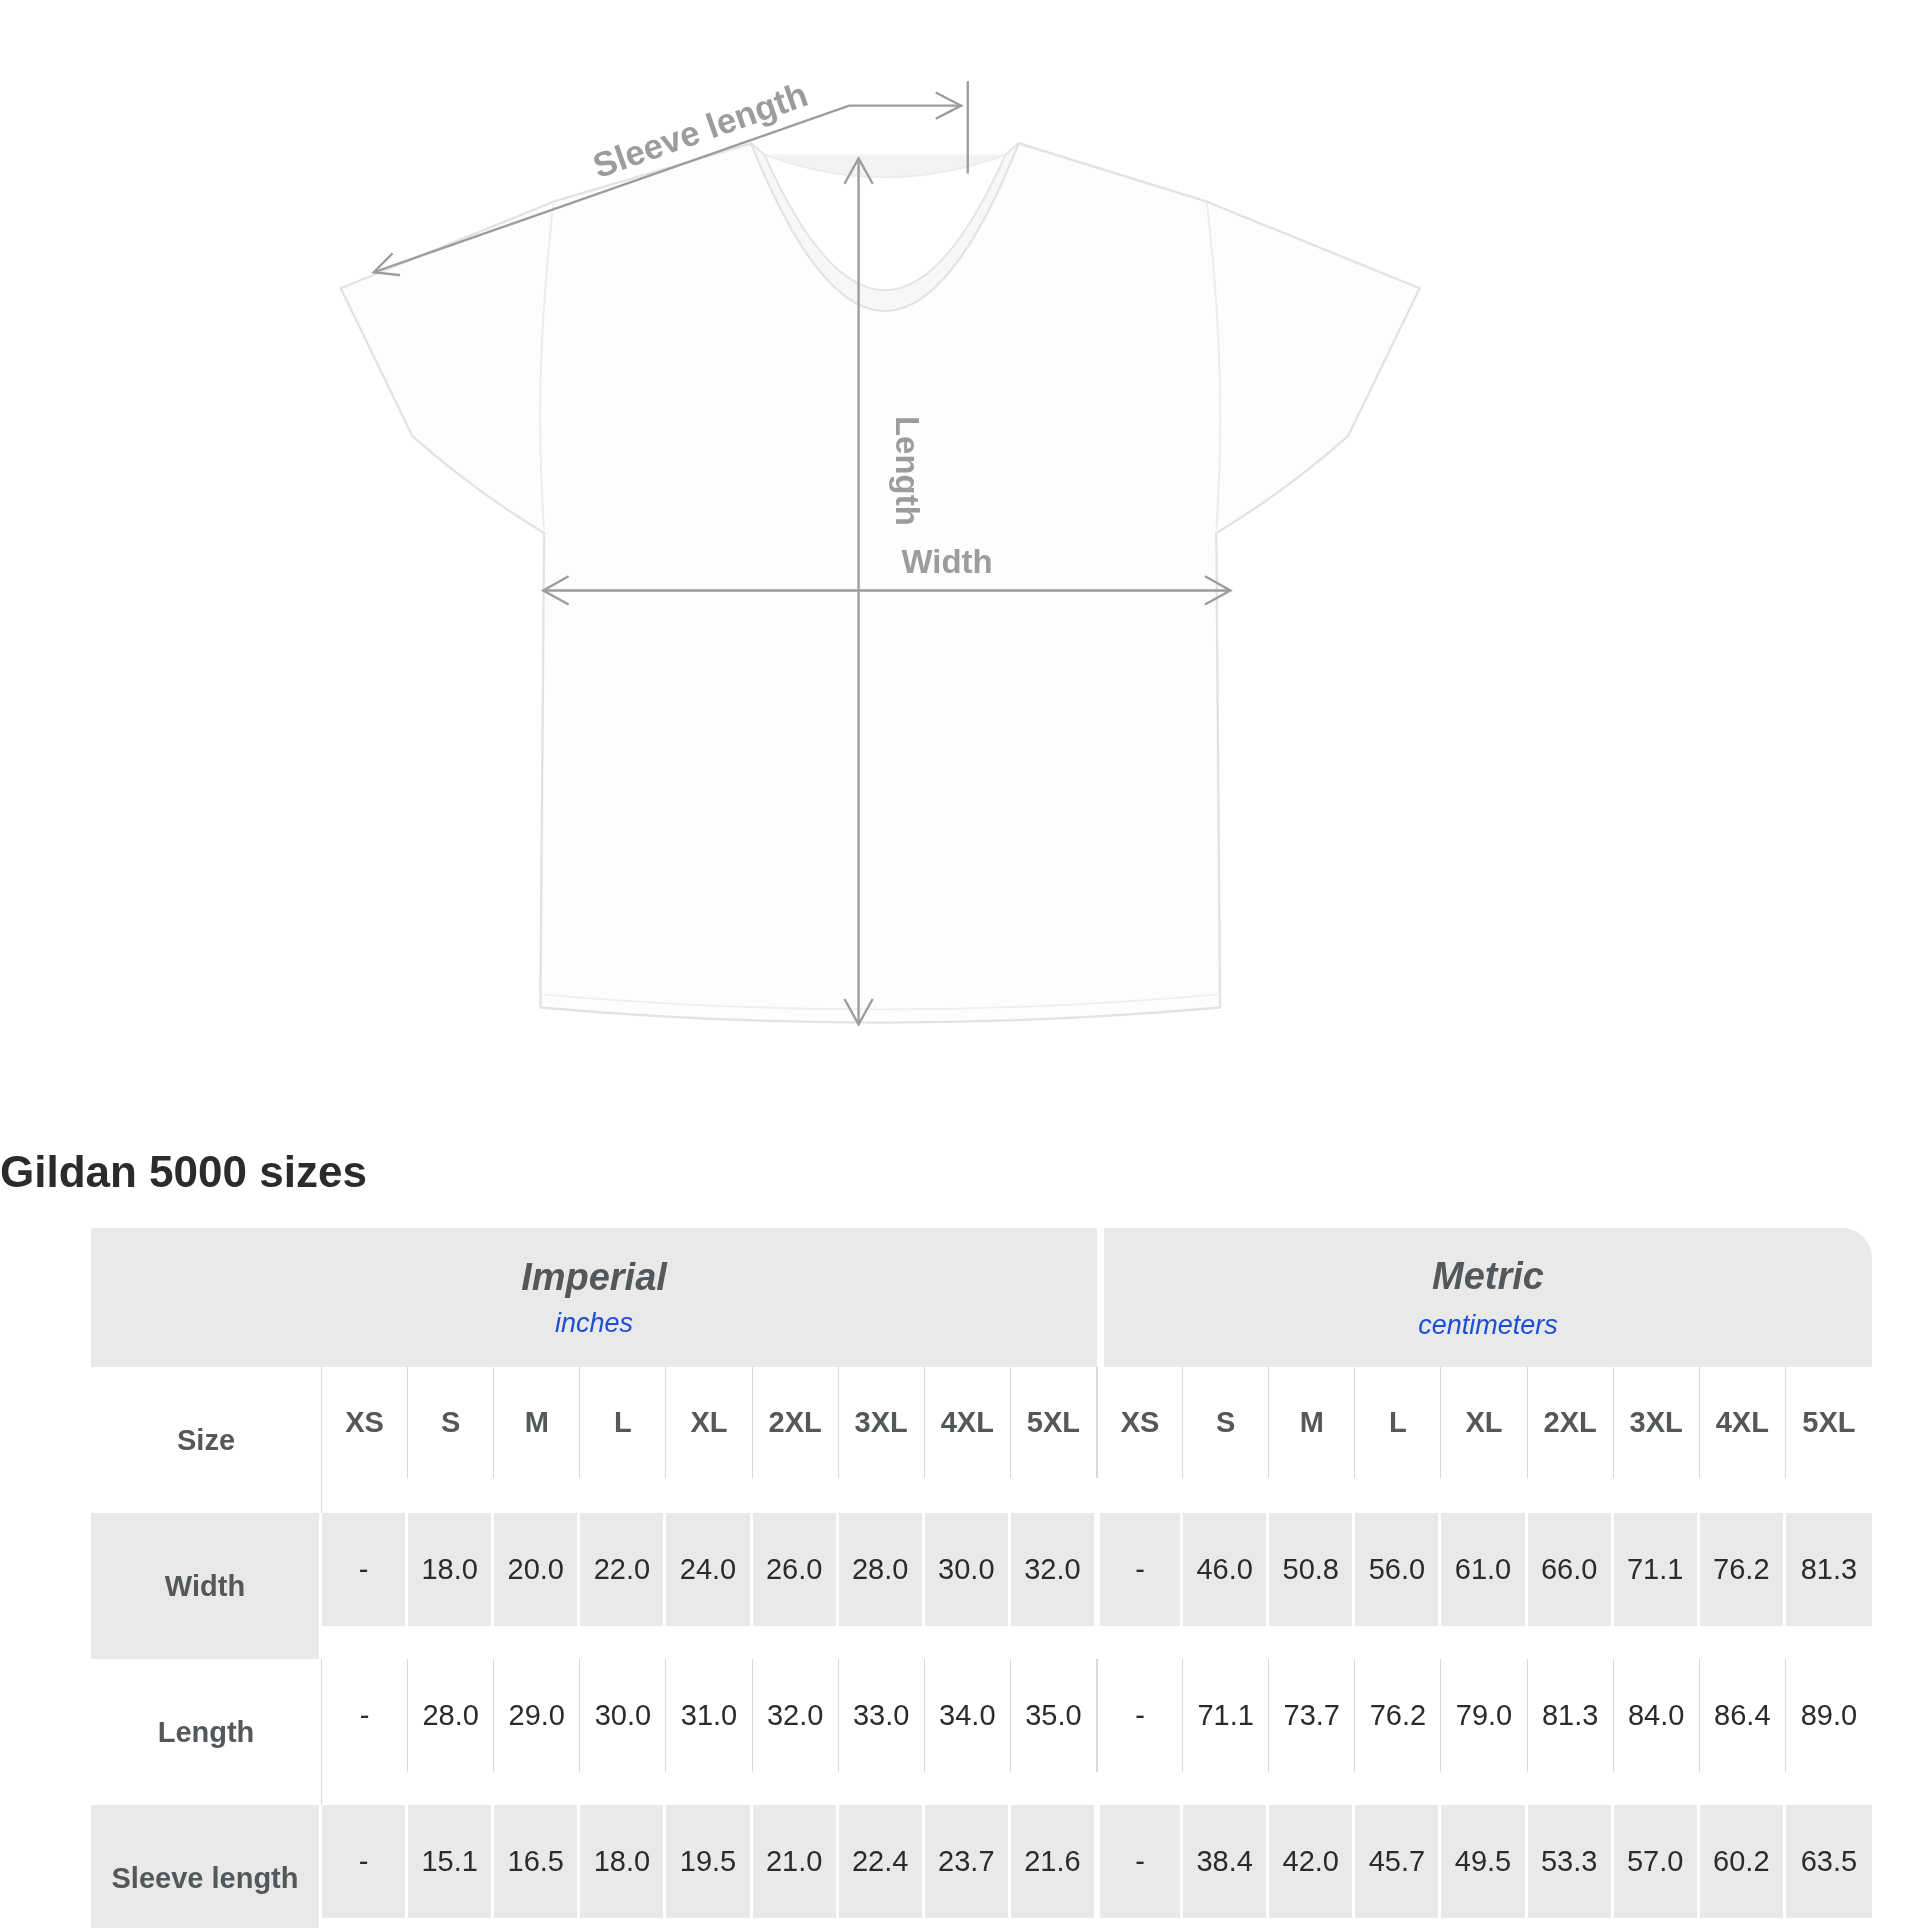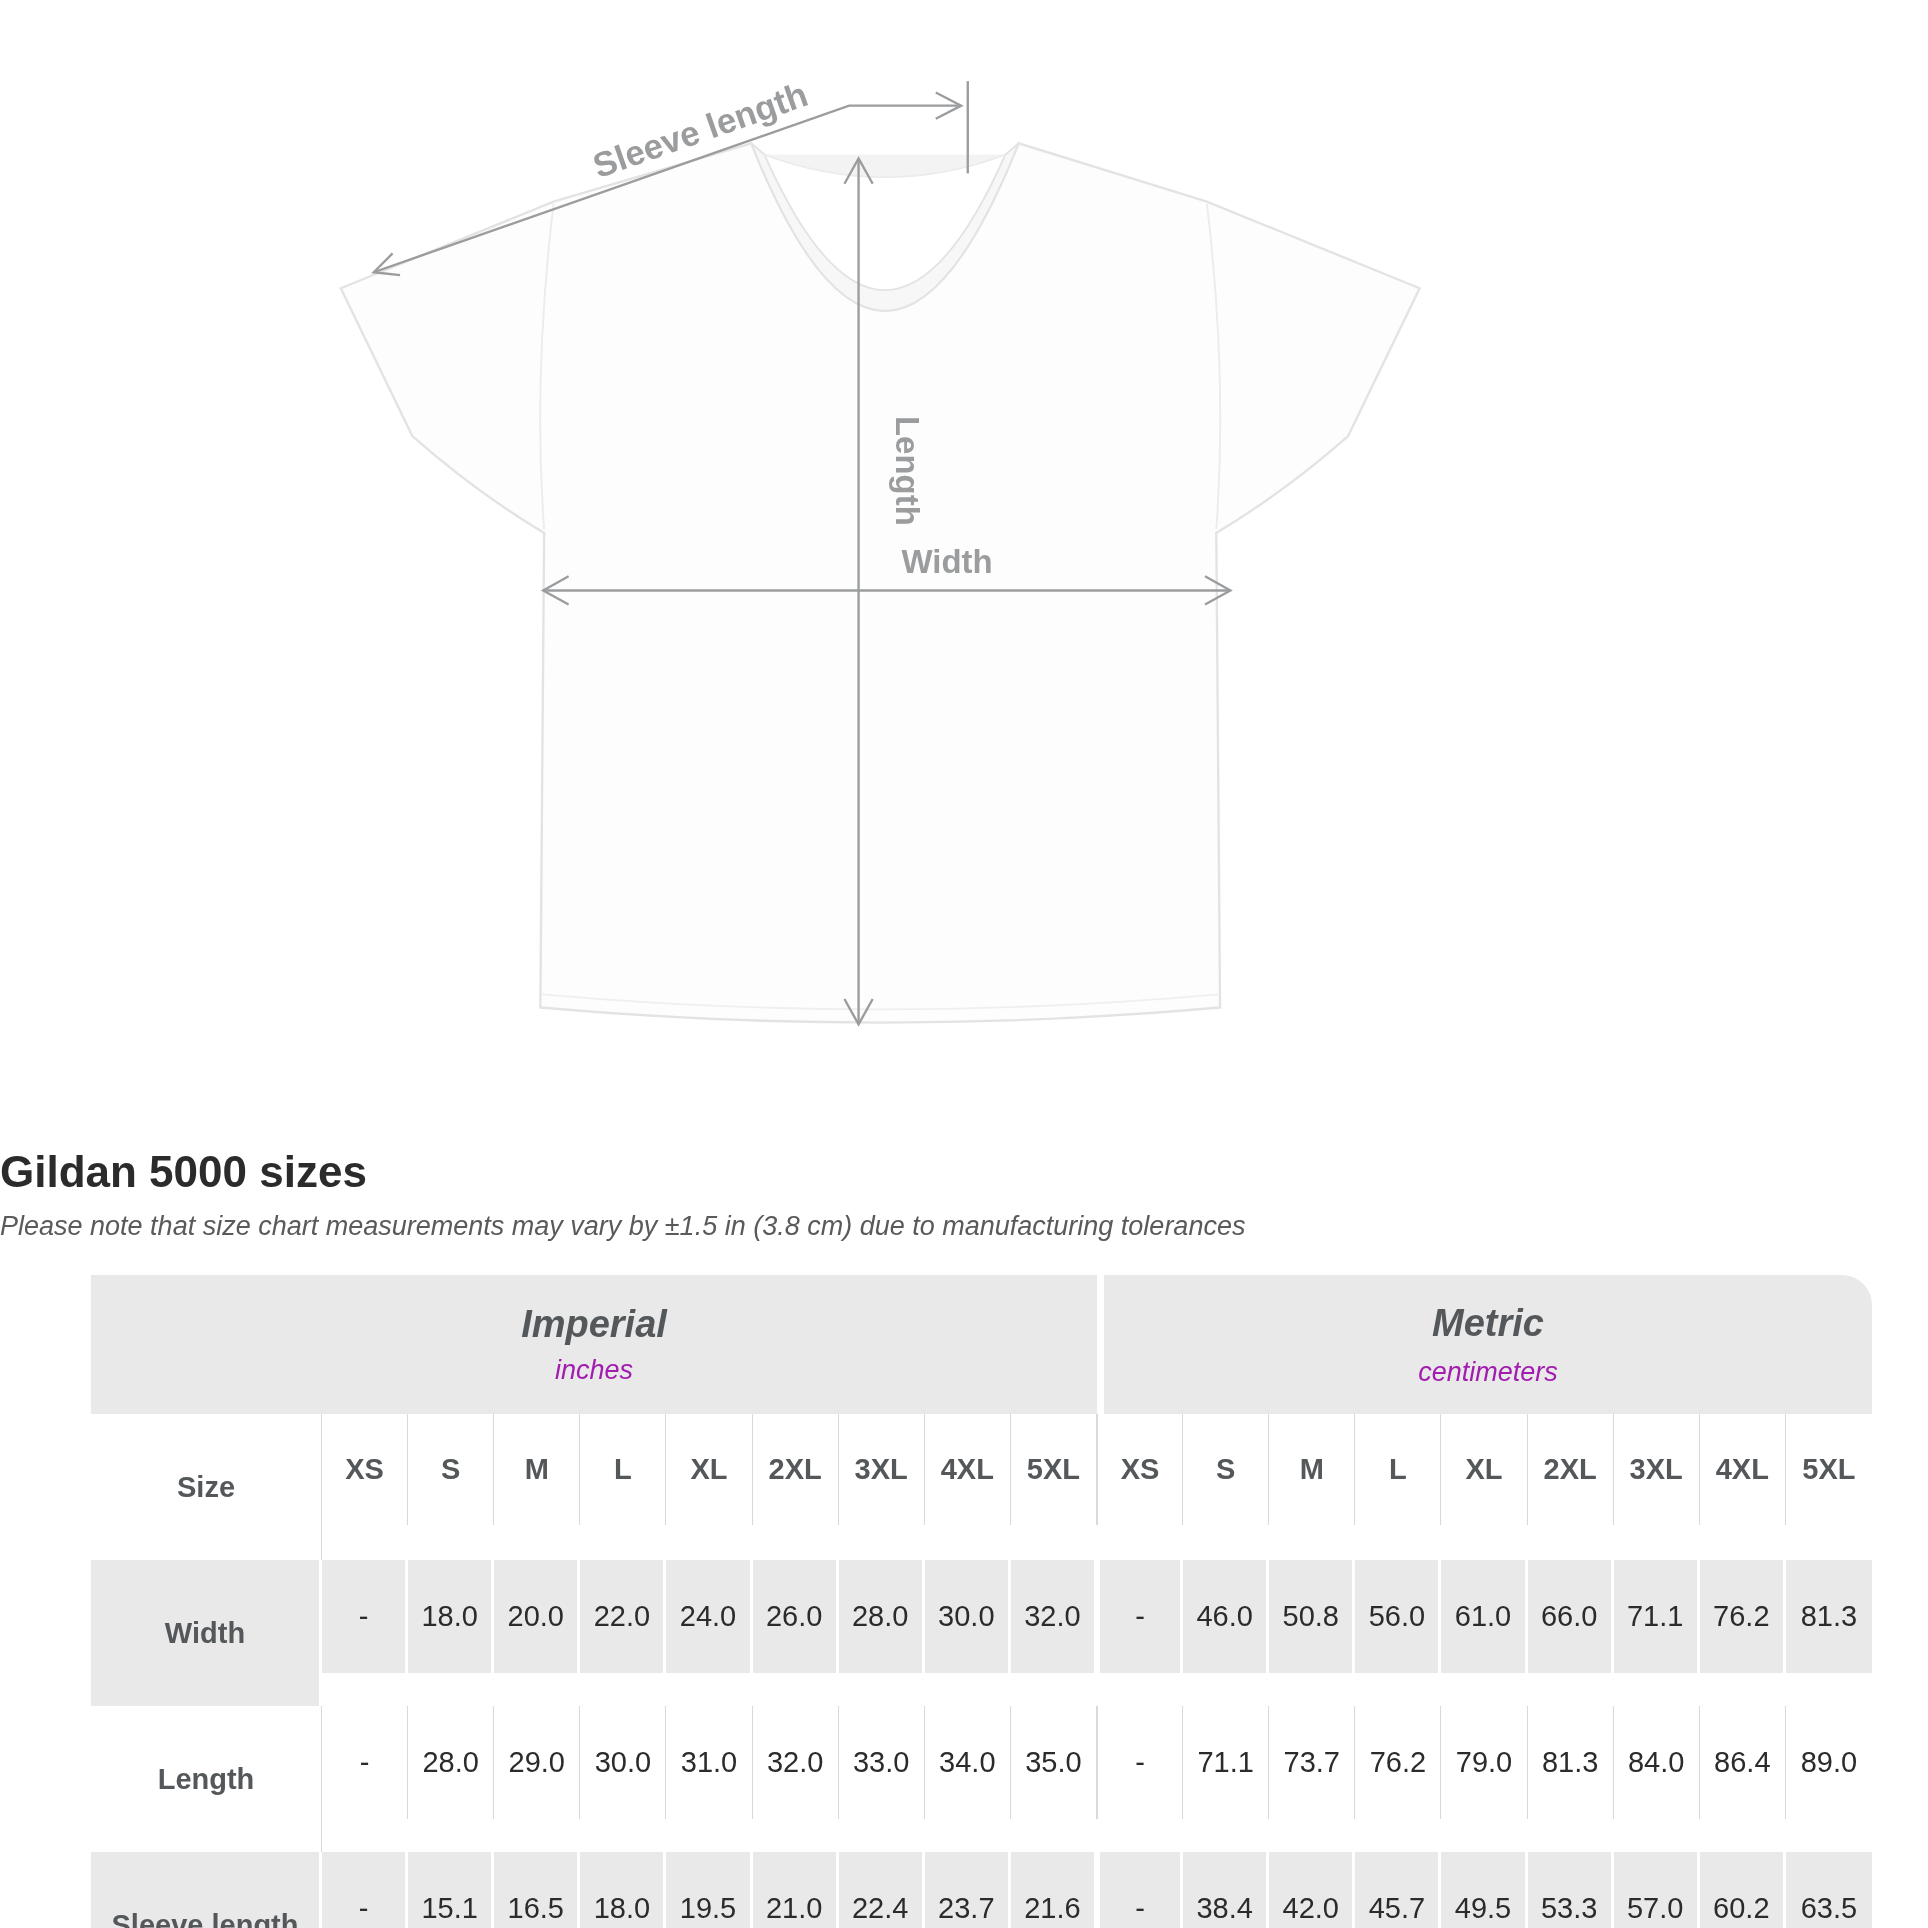--- a/index.html
+++ b/index.html
@@ -25,21 +25,21 @@
   .band-grid,.size-grid{
     display:grid;grid-template-columns:231px repeat(18,1fr);padding-left:35px;
   }
   .band-cell{
     height:139px;background:#e9e9e9;display:flex;flex-direction:column;
     align-items:center;justify-content:center;gap:9.4px;
   }
   .band-imperial{grid-column:1/11;}
   .band-metric{grid-column:11/20;border-left:7.5px solid #fff;gap:12px;}
   .band-title{font-size:38px;font-weight:bold;font-style:italic;color:#54585a;}
-  .band-unit{font-size:27px;font-style:italic;color:#a21caf;}
+  .band-unit{font-size:27px;font-style:italic;color:#1d4ed8;}
   .cell{
     display:flex;align-items:center;justify-content:center;
     background:#fff;border-right:1.9px solid #d9d9d9;
   }
   .header-cell{height:111px;font-size:29px;font-weight:bold;color:#54585a;}
   .label-cell{height:146px;font-size:29px;font-weight:bold;color:#54585a;}
   .value-cell{height:113px;font-size:29px;color:#2b2b2b;}
   .cell.shaded{background:#e9e9e9;border-right:3.8px solid #fff;}
   .cell.half-start{border-left:1.9px solid #d9d9d9;}
   .cell.shaded.half-start{border-left:3.8px solid #fff;}
@@ -81,21 +81,20 @@
     <g stroke="#9a9c9e" stroke-width="2.5" fill="none">
       <path d="M578 627 L1306 627"></path>
       <path d="M604 612 L577 627 L604 642"></path>
       <path d="M1280 612 L1307 627 L1280 642"></path>
     </g>
     <text class="ann-label" x="1006" y="608" font-size="35" text-anchor="middle">Width</text>
   </svg>
 
   <div class="heading">
     <h1>Gildan 5000 sizes</h1>
-    <p class="note">Please note that size chart measurements may vary by ±1.5 in (3.8 cm) due to manufacturing tolerances</p>
   </div>
 
   <div class="size-table">
     <div class="band-grid">
       <div class="band-cell band-imperial">
         <div class="band-title">Imperial</div>
         <div class="band-unit">inches</div>
       </div>
       <div class="band-cell band-metric">
         <div class="band-title">Metric</div>

